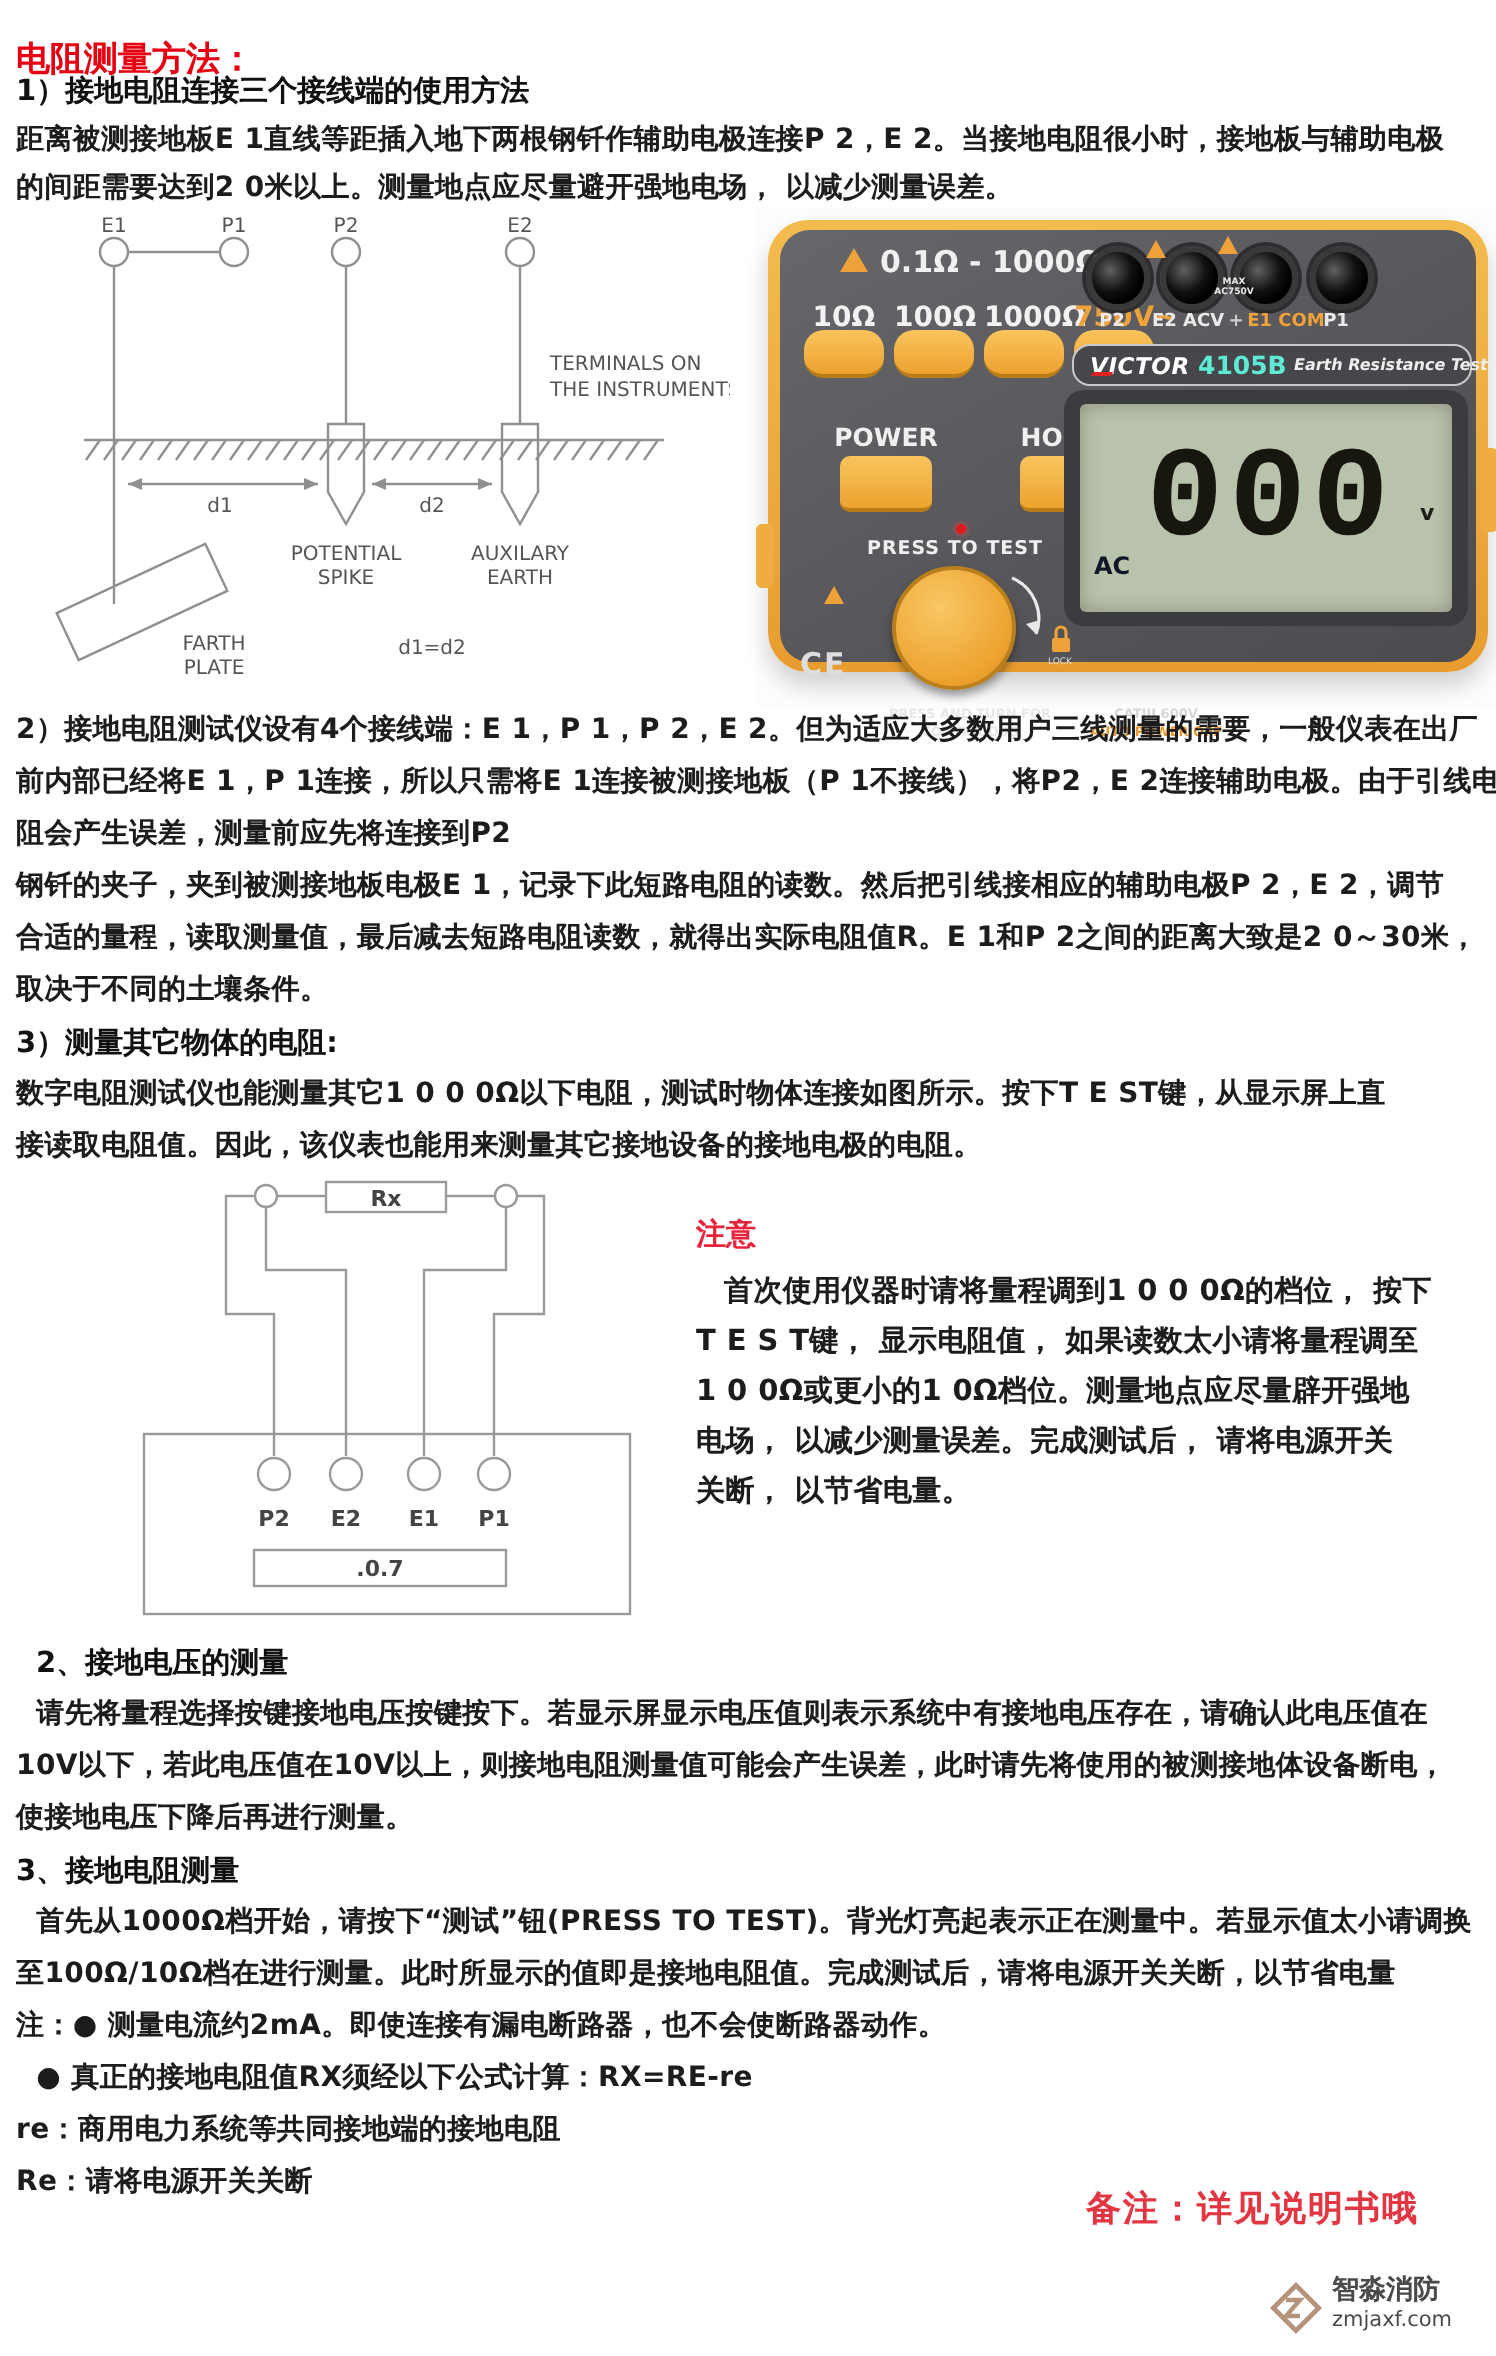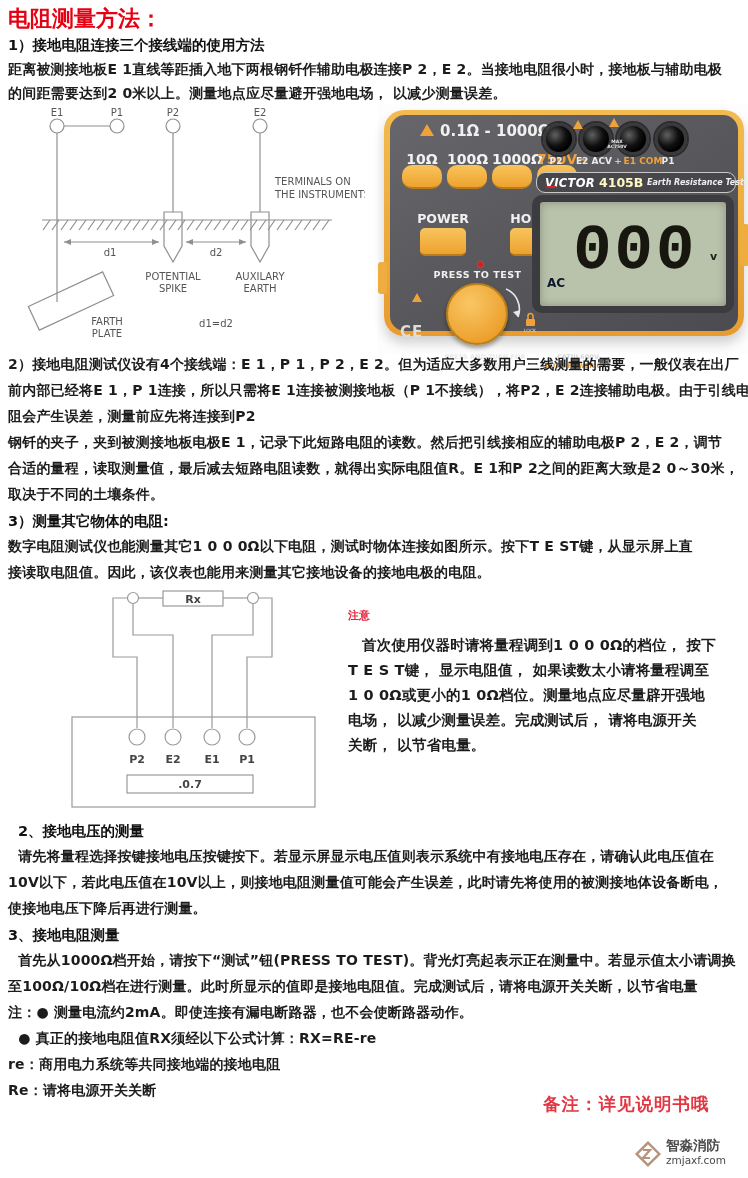--- a/index.html
+++ b/index.html
@@ -46,21 +46,21 @@
   .d2line{stroke:#9a9a9a;stroke-width:1.2;fill:none;}
   .d2txt{fill:#444;font-size:11px;font-weight:600;}
   
   .footnote{font-size:17.5px;font-weight:700;color:#e23743;white-space:nowrap;letter-spacing:1px;}
   .logo-name{font-size:13.5px;font-weight:700;color:#4a4a4a;line-height:15px;}
   .logo-site{font-size:10.5px;color:#4a4a4a;line-height:12px;}
 </style>
 </head>
 <body>
 
-<div class="abs heading red" style="left:8px;top:4px;font-size:22px;">电阻测量方法：</div>
+<div class="abs heading red" style="left:8px;top:18px;font-size:17px;">电阻测量方法：</div>
 <div class="abs heading" style="left:8px;top:36px;">1）接地电阻连接三个接线端的使用方法</div>
 <div class="abs txt" style="left:8px;top:61px;">距离被测接地板E 1直线等距插入地下两根钢钎作辅助电极连接P 2，E 2。当接地电阻很小时，接地板与辅助电极</div>
 <div class="abs txt" style="left:8px;top:85px;">的间距需要达到2 0米以上。测量地点应尽量避开强地电场， 以减少测量误差。</div>
 
 <svg class="abs" style="left:10px;top:106px;" width="355" height="248" viewBox="0 0 355 248">
   <text class="d1txt" x="47" y="10" text-anchor="middle">E1</text>
   <text class="d1txt" x="107" y="10" text-anchor="middle">P1</text>
   <text class="d1txt" x="163" y="10" text-anchor="middle">P2</text>
   <text class="d1txt" x="250" y="10" text-anchor="middle">E2</text>
   <circle class="d1line" cx="47" cy="20" r="7"></circle>
@@ -144,21 +144,21 @@
     <div class="abs tiny" style="left:214px;top:24px;width:26px;font-size:4.5px;white-space:normal;line-height:5px;">MAX AC750V</div>
     <div class="abs jlab" style="left:154px;top:41px;width:24px;">P2</div>
     <div class="abs jlab" style="left:185px;top:41px;width:38px;">E2 ACV</div>
     <div class="abs jlab" style="left:224px;top:41px;width:8px;color:#ccc;">+</div>
     <div class="abs jlab" style="left:232px;top:41px;width:42px;color:#f0a23a;">E1 COM</div>
     <div class="abs jlab" style="left:266px;top:41px;width:24px;">P1</div>
 
     <div class="abs strip" style="left:146px;top:57px;width:198px;height:19px;">
       <div class="abs" style="left:8px;top:3px;font-size:11.5px;font-weight:bold;font-style:italic;color:#fff;letter-spacing:.3px;">VICTOR</div>
       <div class="abs" style="left:9px;top:13px;width:10px;height:2px;background:#d22;transform:skewX(-30deg);"></div>
-      <div class="abs" style="left:62px;top:2px;font-size:12.5px;font-weight:bold;color:#fef9c3;">4105B</div>
+      <div class="abs" style="left:62px;top:2px;font-size:12.5px;font-weight:bold;color:#5eead4;">4105B</div>
       <div class="abs" style="left:110px;top:5px;font-size:8px;font-style:italic;font-weight:bold;color:#eee;white-space:nowrap;">Earth Resistance Tester</div>
     </div>
 
     <div class="abs lcd-bezel" style="left:142px;top:80px;width:202px;height:118px;">
       <div class="abs lcd" style="left:8px;top:7px;width:186px;height:104px;">
         <div class="abs" style="left:7px;top:74px;font-size:12px;font-weight:bold;color:#0f172a;">AC</div>
         <div class="abs digits" style="left:33px;top:13px;">000</div>
         <div class="abs" style="left:170px;top:48px;font-size:11px;font-weight:bold;color:#20201a;">v</div>
       </div>
     </div>
@@ -193,21 +193,21 @@
   <circle class="d2line" cx="150" cy="152" r="8" fill="#fff"></circle>
   <circle class="d2line" cx="185" cy="152" r="8" fill="#fff"></circle>
   <text class="d2txt" x="75" y="178" text-anchor="middle">P2</text>
   <text class="d2txt" x="111" y="178" text-anchor="middle">E2</text>
   <text class="d2txt" x="150" y="178" text-anchor="middle">E1</text>
   <text class="d2txt" x="185" y="178" text-anchor="middle">P1</text>
   <rect class="d2line" x="65" y="190" width="126" height="18" fill="#fff"></rect>
   <text class="d2txt" x="128" y="203" text-anchor="middle">.0.7</text>
 </svg>
 
-<div class="abs heading" style="left:348px;top:608px;font-size:11px;color:#e8243c;">注意</div>
+<div class="abs heading" style="left:348px;top:608px;font-size:15px;color:#e8243c;">注意</div>
 <div class="abs txt" style="left:362px;top:636px;font-size:14.5px;">首次使用仪器时请将量程调到1 0 0 0Ω的档位， 按下</div>
 <div class="abs txt" style="left:348px;top:661px;font-size:14.5px;">T E S T键， 显示电阻值， 如果读数太小请将量程调至</div>
 <div class="abs txt" style="left:348px;top:686px;font-size:14.5px;">1 0 0Ω或更小的1 0Ω档位。测量地点应尽量辟开强地</div>
 <div class="abs txt" style="left:348px;top:711px;font-size:14.5px;">电场， 以减少测量误差。完成测试后， 请将电源开关</div>
 <div class="abs txt" style="left:348px;top:736px;font-size:14.5px;">关断， 以节省电量。</div>
 
 <div class="abs heading" style="left:18px;top:822px;">2、接地电压的测量</div>
 <div class="abs txt" style="left:8px;top:848px;">  请先将量程选择按键接地电压按键按下。若显示屏显示电压值则表示系统中有接地电压存在，请确认此电压值在</div>
 <div class="abs txt" style="left:8px;top:874px;">10V以下，若此电压值在10V以上，则接地电阻测量值可能会产生误差，此时请先将使用的被测接地体设备断电，</div>
 <div class="abs txt" style="left:8px;top:900px;">使接地电压下降后再进行测量。</div>

